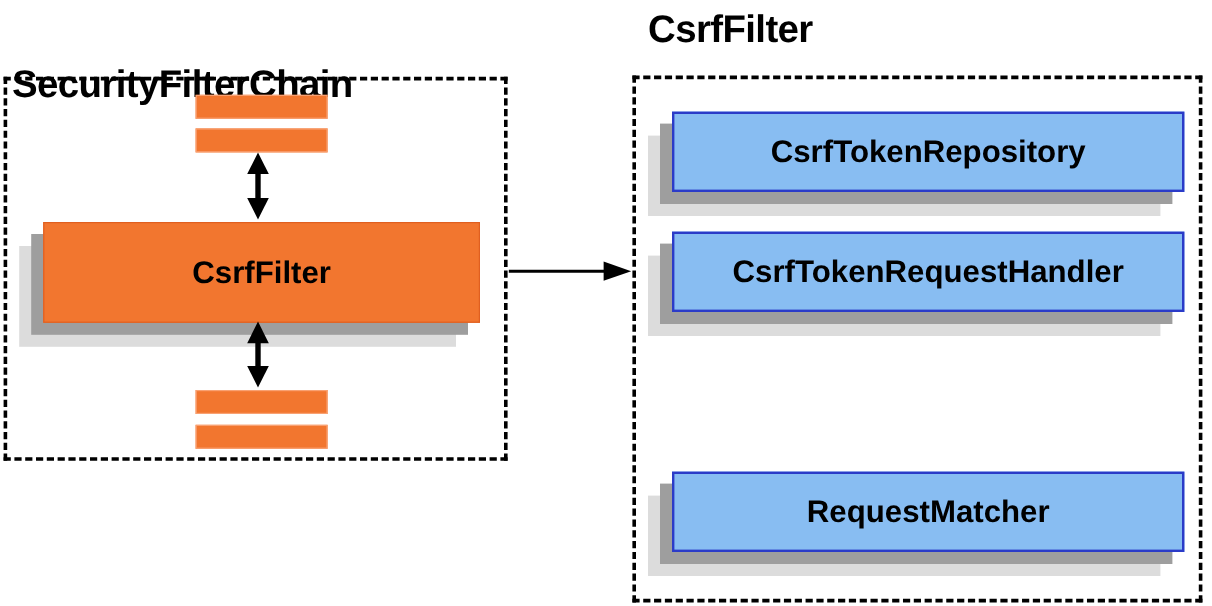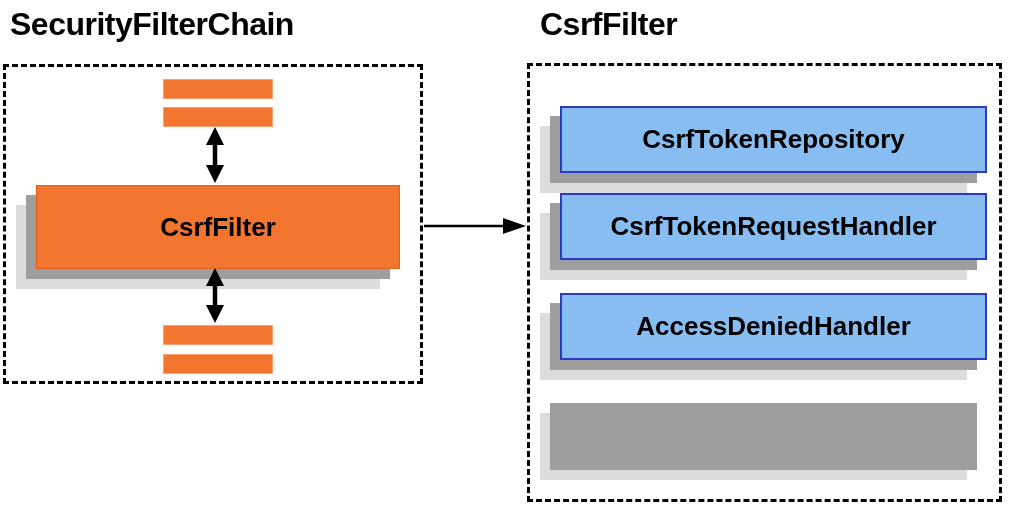--- a/index.html
+++ b/index.html
@@ -13,21 +13,21 @@
   }
   .title {
     position: absolute;
     top: 6px;
     font-size: 32px;
     font-weight: bold;
     color: var(--text-color, #000);
     white-space: nowrap;
     letter-spacing: -0.5px;
   }
-  .title-left  { left: 10px; }
+  .title-left  { left: 10px; margin-top: 46px; }
   .title-right { left: 540px; }
 
   .dashed-box {
     position: absolute;
     border: 3px dashed var(--line-color, #000);
     box-sizing: border-box;
     background: transparent;
   }
   .dashed-left  { left: 3px;   top: 64px; width: 420px; height: 320px; }
   .dashed-right { left: 527px; top: 63px; width: 475px; height: 439px; }
@@ -73,21 +73,21 @@
   .blue-box {
     left: 33px; top: 0;
     width: 427px; height: 67px;
     background: var(--blue-fill, #88BDF2);
     border: 2px solid var(--blue-border, #2B3BC8);
     box-sizing: border-box;
     display: flex; align-items: center; justify-content: center;
     font-size: 26px; font-weight: bold; color: var(--text-color, #000);
     z-index: 3;
   }
-  .comp-0 { top: 106px;  left: 527px; }
+  .comp-0 { top: 93px;  left: 527px; }
   .comp-1 { top: 193px; left: 527px; text-decoration: underline; }
   .comp-2 { top: 293px; left: 527px; }
   .comp-3 { top: 393px; left: 527px; }
   .comp-0, .comp-1, .comp-2, .comp-3 { position: absolute; width: 475px; height: 100px; }
 
   .arrow-overlay {
     position: absolute;
     left: 0; top: 0;
     width: 1010px; height: 505px;
     pointer-events: none;
@@ -128,31 +128,27 @@
   </div>
 
   <div class="comp-1 component">
     <div class="shadow light"></div>
     <div class="shadow dark"></div>
     <div class="blue-box">
       <span>CsrfTokenRequestHandler</span>
     </div>
   </div>
 
-  <div class="comp-2 component">
-    <div class="shadow light"></div>
-    <div class="shadow dark"></div>
-    <div class="blue-box">
-      <span>AccessDeniedHandler</span>
-    </div>
-  </div>
 
   <div class="comp-3 component">
     <div class="shadow light"></div>
     <div class="shadow dark"></div>
+    <div class="blue-box">
+      <span>RequestMatcher</span>
+    </div>
   </div>
 
   <svg class="arrow-overlay" viewBox="0 0 1010 505" xmlns="http://www.w3.org/2000/svg">
     <g stroke="currentColor" fill="currentColor">
       <line x1="215" y1="141" x2="215" y2="169" stroke-width="4.5"></line>
       <polygon points="215,127 206,145 224,145" stroke="none"></polygon>
       <polygon points="215,183 206,165 224,165" stroke="none"></polygon>
     </g>
     <g stroke="currentColor" fill="currentColor">
       <line x1="215" y1="282" x2="215" y2="309" stroke-width="4.5"></line>

